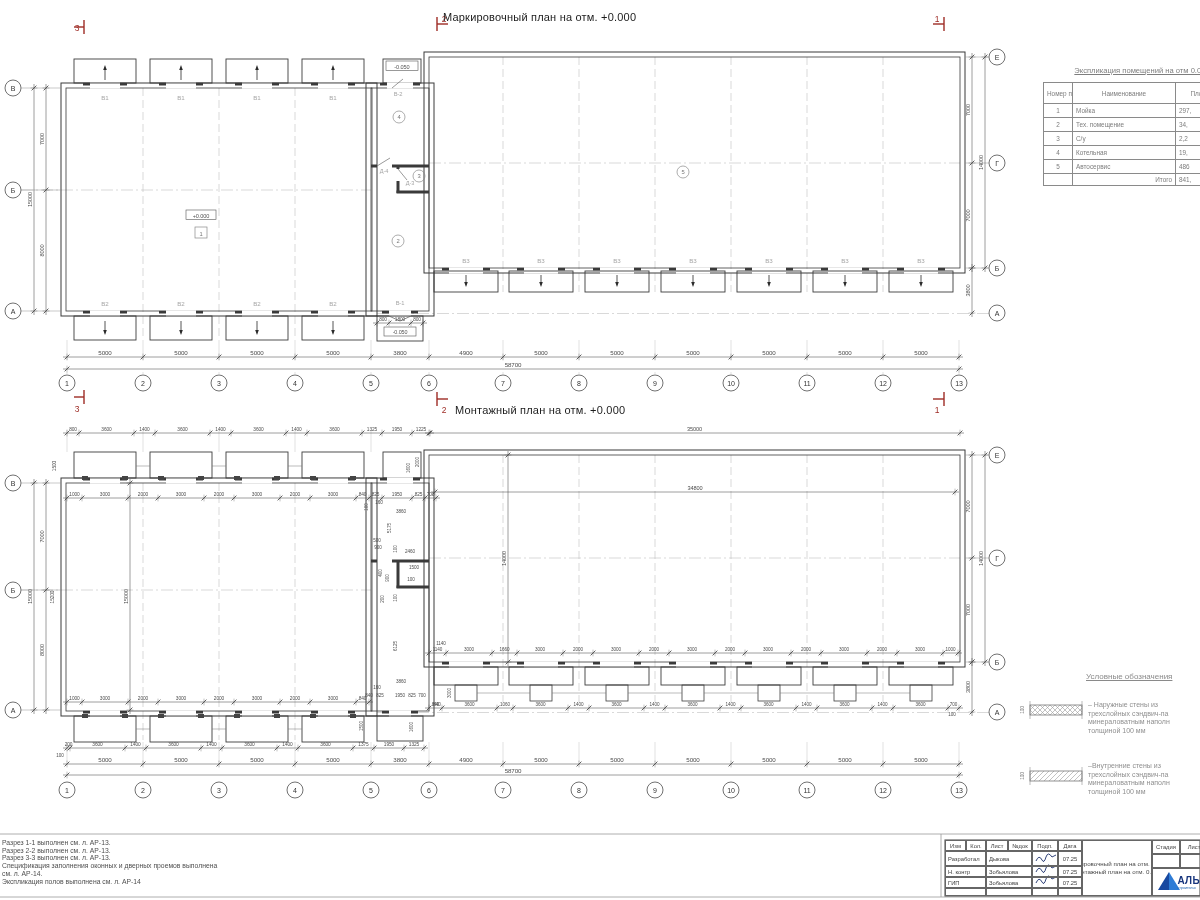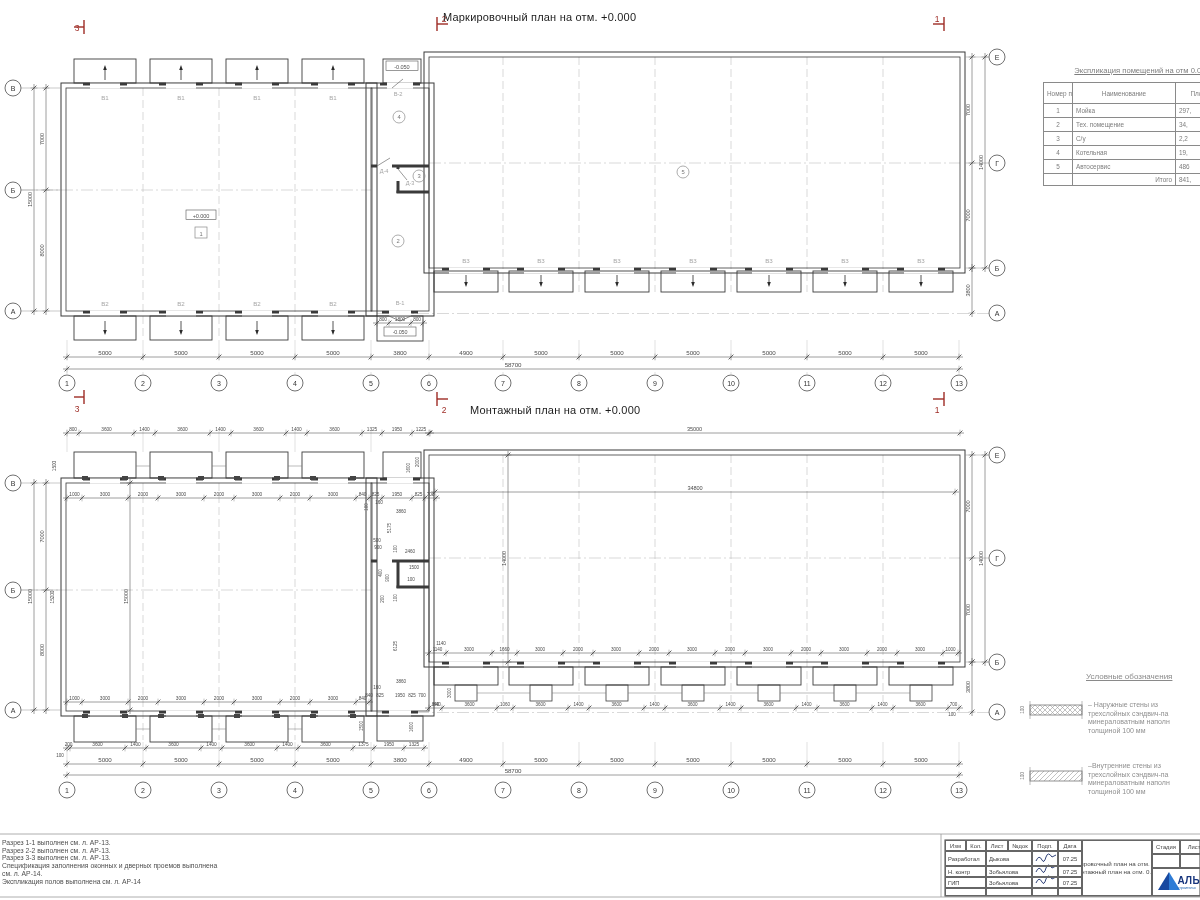--- a/index.html
+++ b/index.html
@@ -976,21 +976,21 @@
     <line x1="0" y1="897" x2="1200" y2="897" stroke="#9a9a9a" stroke-width="0.8" fill="none"></line>
     <rect x="945" y="840" width="255" height="56" fill="none" stroke="#555" stroke-width="1.1"></rect>
     <polygon points="1158,890 1169,872 1169,890" fill="#1848a0"></polygon>
     <polygon points="1169,872 1180,890 1169,890" fill="#2e7cd6"></polygon>
     <path d="M1036,861 q3,-7 6,-1 q2,4 4,-3 q2,-6 6,0 l4,-2" stroke="#1b2f6b" stroke-width="0.9" fill="none"></path>
     <path d="M1036,872 q3,-7 6,-1 q2,4 4,-3 q2,-6 6,0 l4,-2" stroke="#1b2f6b" stroke-width="0.9" fill="none"></path>
     <path d="M1036,883 q3,-7 6,-1 q2,4 4,-3 q2,-6 6,0 l4,-2" stroke="#1b2f6b" stroke-width="0.9" fill="none"></path>
   </svg>
 
 <div class="plan-title" style="left:443px;top:11px;">Маркировочный план на отм. +0.000</div>
-<div class="plan-title" style="left:470px;top:404px;">Монтажный план на отм. +0.000</div>
+<div class="plan-title" style="left:455px;top:404px;">Монтажный план на отм. +0.000</div>
 
 <div id="explication">
   <div class="etitle">Экспликация помещений на отм 0.000</div>
   <table>
       <tbody id="ex-body">
         <tr class="hrow">
           <th class="c-num">Номер помещ.</th>
           <th class="c-name">Наименование</th>
           <th class="c-area">Площ</th>
         </tr>

